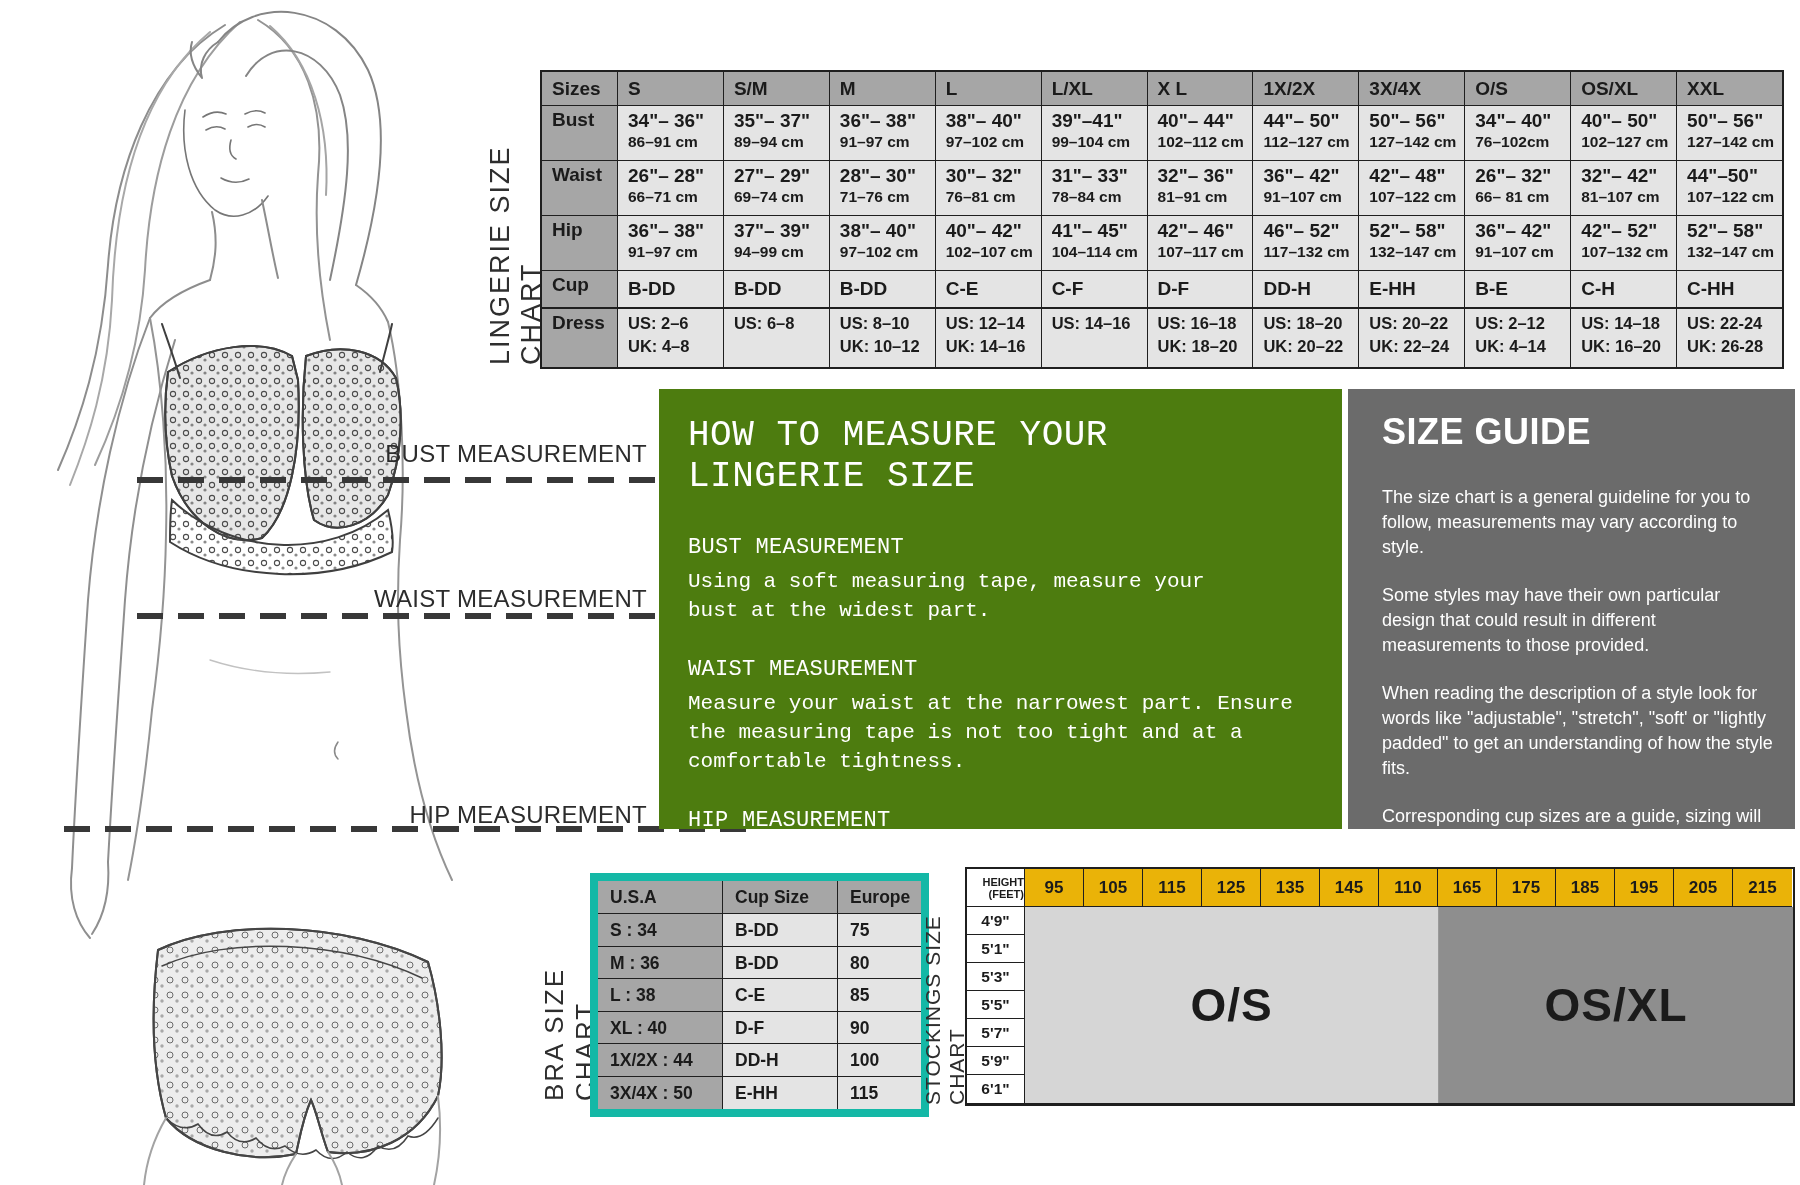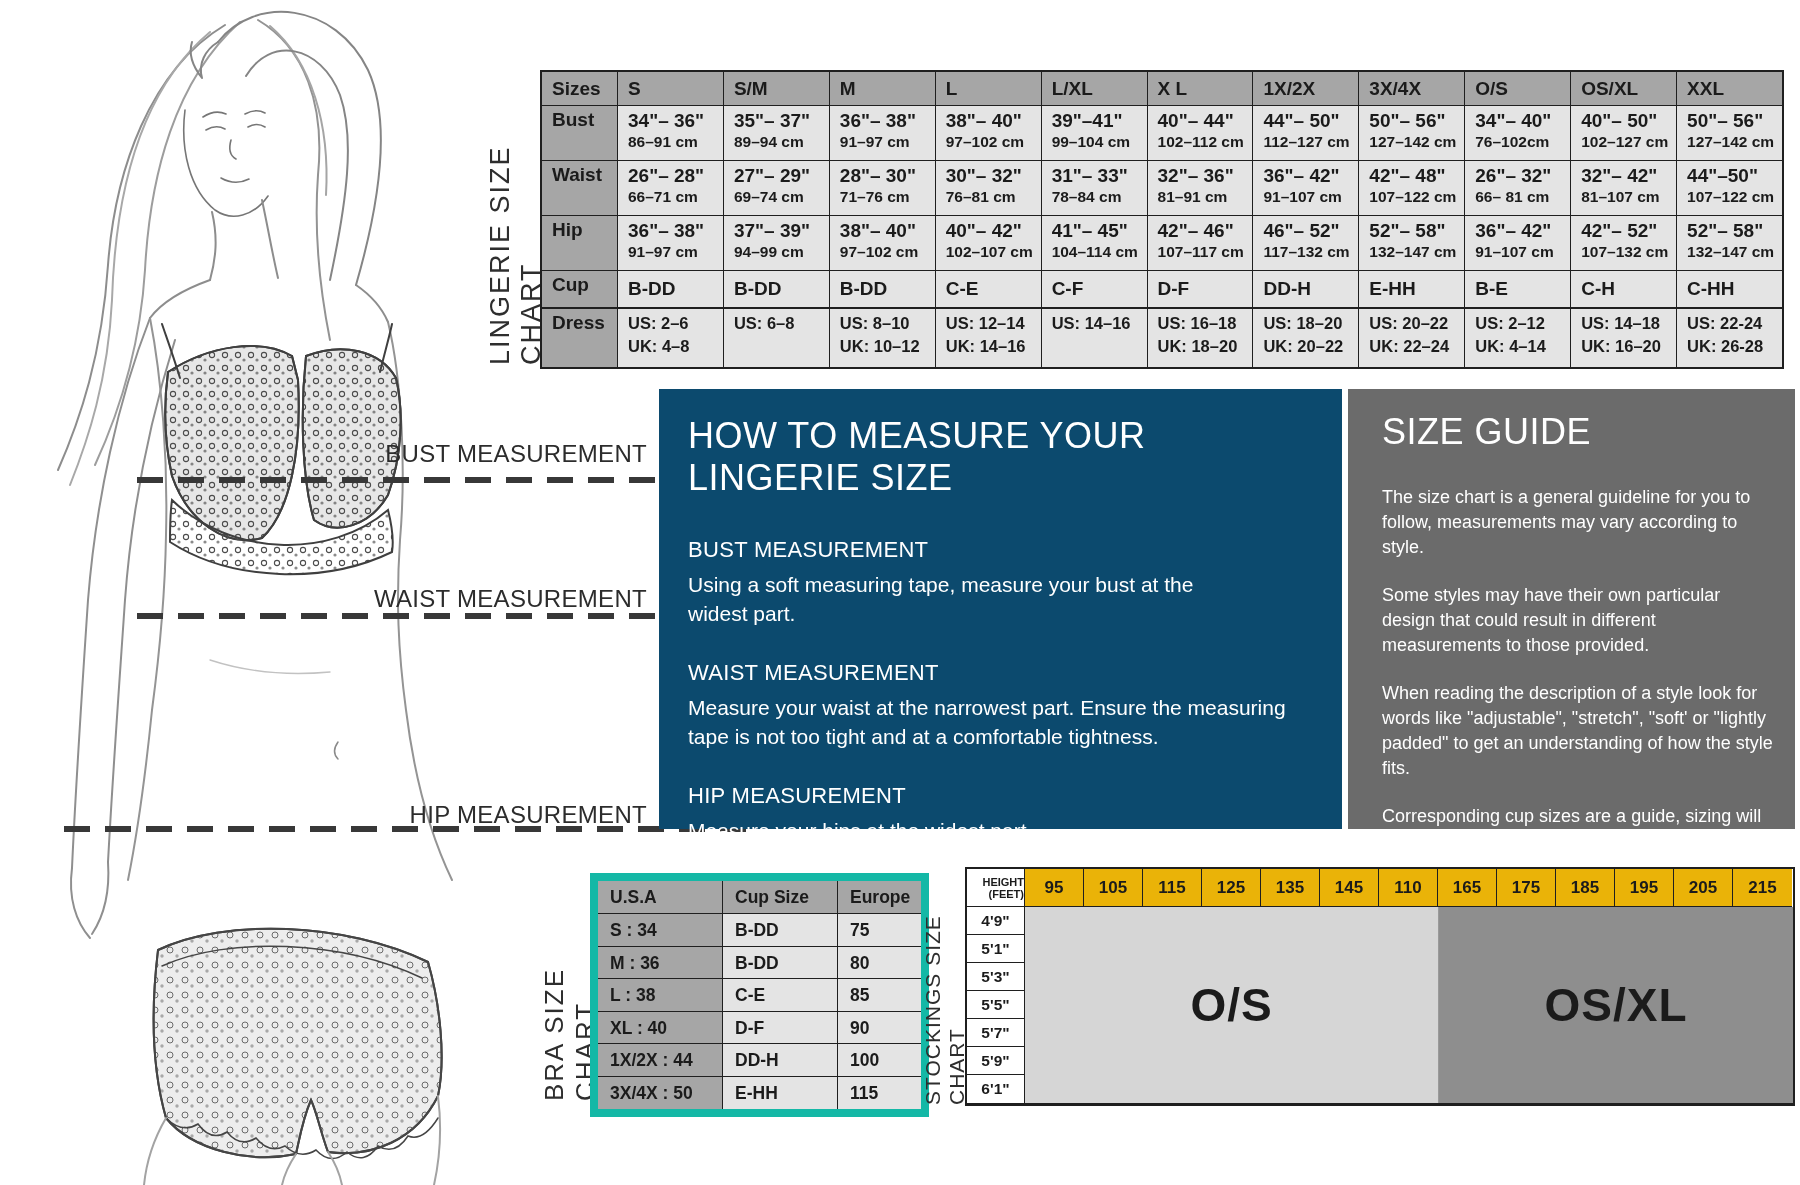--- a/index.html
+++ b/index.html
@@ -31,30 +31,30 @@
   .lt-cell.head{background:#a6a6a6;font-size:19px;}
   .lt-cell.data{background:#e4e4e4;}
   .lt-row.hdr .lt-cell{padding-top:6px;}
   .lt-cell .l1{display:block;font-size:19px;line-height:23px;font-weight:bold;}
   .lt-cell .l2{display:block;font-size:15.5px;line-height:19px;font-weight:bold;}
   .lt-cell.cupcell{font-size:19px;padding-top:7px;}
   .lt-cell .d1{display:block;font-size:16.5px;line-height:23px;font-weight:bold;}
 
   
   #measure-box{position:absolute;left:659px;top:389px;width:683px;height:440px;
-               background:#0c4a6e;color:#ffffff;box-sizing:border-box;padding:26px 40px 0 29px;}
+               background:#4d7c0f;color:#ffffff;box-sizing:border-box;padding:26px 40px 0 29px;font-family:Liberation Mono, monospace;}
   #measure-title{font-size:36px;font-weight:400;letter-spacing:.5px;margin:0 0 38px 0;}
   .ms-section{margin-bottom:32px;}
   .ms-heading{font-size:22px;font-weight:400;margin:0 0 7px 0;letter-spacing:.3px;}
   .ms-body{font-size:21px;font-weight:400;line-height:29px;margin:0;max-width:616px;}
   .ms-section:first-of-type .ms-body{max-width:520px;}
 
   #size-guide{position:absolute;left:1348px;top:389px;width:447px;height:440px;
               background:#6b6b6b;color:#ffffff;box-sizing:border-box;padding:22px 22px 0 34px;}
-  #sg-title{font-size:36px;font-weight:400;margin:0 0 32px 0;letter-spacing:.5px;}
+  #sg-title{font-size:36px;font-weight:700;margin:0 0 32px 0;letter-spacing:.5px;}
   .sg-p{font-size:18px;font-weight:400;line-height:25px;margin:0 0 23px 0;}
 
   
   .fig-label{position:absolute;width:320px;text-align:right;font-size:24px;font-weight:400;
              color:#2c2c2c;letter-spacing:.3px;}
   #lbl-bust{left:327px;top:440px;}
   #lbl-waist{left:327px;top:585px;}
   #lbl-hip{left:327px;top:801px;}
   .dash-line{position:absolute;height:6px;
              background:repeating-linear-gradient(90deg,#383838 0 26px,transparent 26px 41px);}

